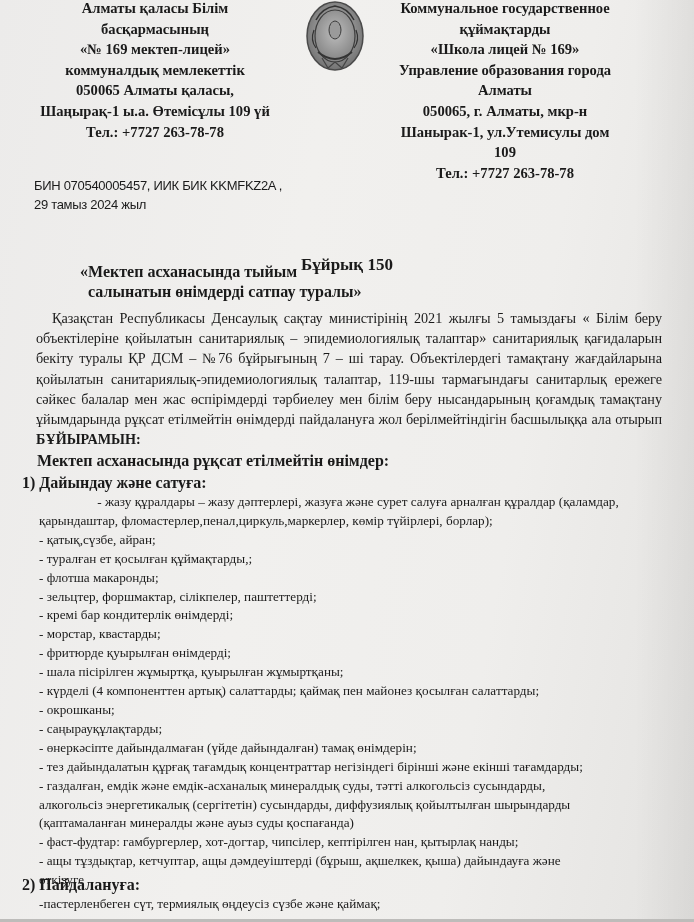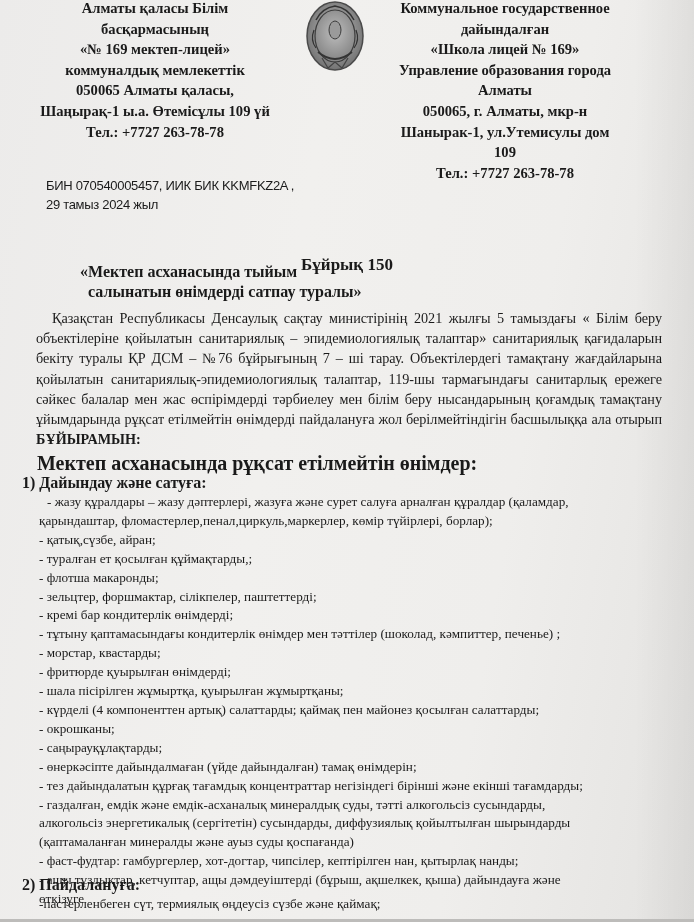--- a/index.html
+++ b/index.html
@@ -16,51 +16,51 @@
       text-align: center; font-weight: bold; font-size: 14.6px; line-height: 20.6px;
     }
     .hdr-right {
       position: absolute; left: 390px; top: -2px; width: 230px;
       text-align: center; font-weight: bold; font-size: 14.6px; line-height: 20.6px;
     }
     .emblem {
       position: absolute; left: 304px; top: 0px; width: 62px; height: 74px;
     }
     .meta {
-      position: absolute; left: 46px; top: 176px; font-size: 13px; line-height: 19px;
+      position: absolute; left: 34px; top: 176px; font-size: 13px; line-height: 19px;
       font-family: "Liberation Sans Narrow", "Liberation Sans", sans-serif; letter-spacing: -0.3px;
     }
     .order-title {
       position: absolute; left: 0; width: 694px; top: 230px; text-align: center;
       font-weight: bold; font-size: 17px; margin-top: 25px;
     }
     .subject {
       position: absolute; left: 36px; top: 262px; font-weight: bold; font-size: 16px; line-height: 20px; margin-left: 44px;
     }
     .subject .l2 { padding-left: 8px; }
     .preamble {
       position: absolute; left: 36px; top: 308px; width: 626px;
       font-size: 14.2px; line-height: 20.2px; text-align: justify;
     }
     .preamble .indent { display: inline-block; width: 16px; }
     .preamble b { font-weight: bold; }
     .sec-title {
-      position: absolute; left: 37px; top: 452px; font-weight: bold; font-size: 20px;
+      position: absolute; left: 37px; top: 452px; font-weight: bold; font-size: 16px;
     }
     .sub-title {
       position: absolute; left: 22px; font-weight: bold; font-size: 16px;
     }
     .list {
       position: absolute; left: 39px; width: 630px;
       font-size: 13.2px; line-height: 18.9px;
       font-family: "Liberation Serif", serif;
     }
     .list .item { white-space: nowrap; }
     .list .cont { padding-left: 0; }
-    .list .first { padding-left: 8px; }
+    .list .first { padding-left: 8px; text-align: center; }
     .shade {
       position: absolute; right: 0; top: 0; width: 60px; height: 922px;
       background: linear-gradient(90deg, rgba(0,0,0,0) 0%, rgba(0,0,0,0.05) 100%);
       pointer-events: none;
     }
     .bottom-line {
       position: absolute; left: 0; bottom: 0; width: 694px; height: 3px; background: #bdbcba;
     }
   </style>
 </head>
@@ -92,21 +92,21 @@
       <path d="M12 20 Q18 8 31 6 Q44 8 50 20" fill="none" stroke="#333" stroke-width="1.5"></path>
       <path d="M14 52 Q31 66 48 52" fill="none" stroke="#333" stroke-width="1.8"></path>
       <path d="M18 58 L24 68 L31 62 L38 68 L44 58" fill="none" stroke="#444" stroke-width="1.2"></path>
       <path d="M10 30 Q6 40 12 48" fill="none" stroke="#333" stroke-width="1.2"></path>
       <path d="M52 30 Q56 40 50 48" fill="none" stroke="#333" stroke-width="1.2"></path>
     </svg>
   </div>
 
   <div class="hdr-right">
     <div>Коммунальное государственное</div>
-    <div>дайындалған</div>
+    <div>құймақтарды</div>
     <div>«Школа лицей № 169»</div>
     <div>Управление образования города</div>
     <div>Алматы</div>
     <div>050065, г. Алматы, мкр-н</div>
     <div>Шанырак-1, ул.Утемисулы дом</div>
     <div>109</div>
     <div>Тел.: +7727 263-78-78</div>
   </div>
 
   <div class="meta">
@@ -131,21 +131,20 @@
   <div class="sub-title" style="top:474px;">1) Дайындау және сатуға:</div>
 
   <div class="list" style="top:493px;">
     <div class="item first">-  жазу құралдары – жазу дәптерлері, жазуға және сурет салуға арналған құралдар (қаламдар,</div>
     <div class="item cont">қарындаштар, фломастерлер,пенал,циркуль,маркерлер, көмір түйірлері, борлар);</div>
     <div class="item">-  қатық,сүзбе, айран;</div>
     <div class="item">- туралған ет қосылған құймақтарды,;</div>
     <div class="item">- флотша макаронды;</div>
     <div class="item">-   зельцтер, форшмактар, сілікпелер, паштеттерді;</div>
     <div class="item">-   кремі бар кондитерлік өнімдерді;</div>
-    <div class="item">-   тұтыну қаптамасындағы кондитерлік өнімдер мен тәттілер (шоколад, кәмпиттер, печенье) ;</div>
     <div class="item">-   морстар, квастарды;</div>
     <div class="item">-   фритюрде қуырылған өнімдерді;</div>
     <div class="item">-   шала пісірілген жұмыртқа, қуырылған жұмыртқаны;</div>
     <div class="item">-   күрделі (4 компоненттен артық) салаттарды; қаймақ пен майонез қосылған салаттарды;</div>
     <div class="item">-   окрошканы;</div>
     <div class="item">-   саңырауқұлақтарды;</div>
     <div class="item">-   өнеркәсіпте дайындалмаған (үйде дайындалған) тамақ өнімдерін;</div>
     <div class="item">-   тез дайындалатын құрғақ тағамдық концентраттар негізіндегі бірінші және екінші тағамдарды;</div>
     <div class="item">-   газдалған, емдік және емдік-асханалық минералдық суды, тәтті алкогольсіз сусындарды,</div>
     <div class="item cont">алкогольсіз энергетикалық (сергітетін) сусындарды, диффузиялық қойылтылған шырындарды</div>

